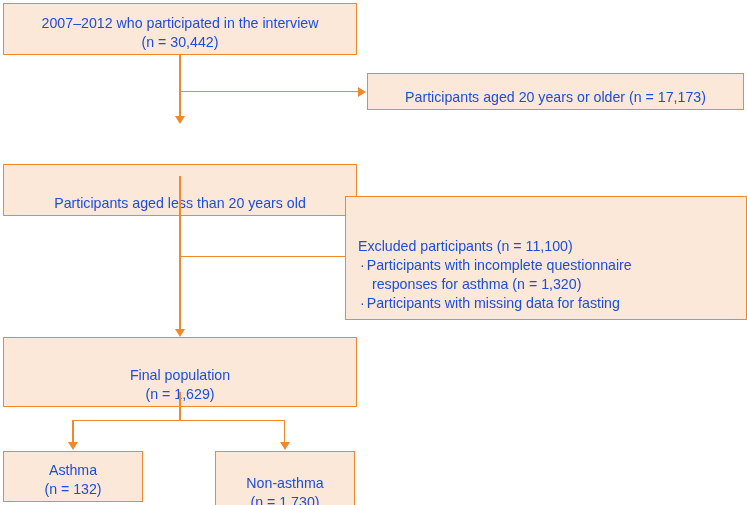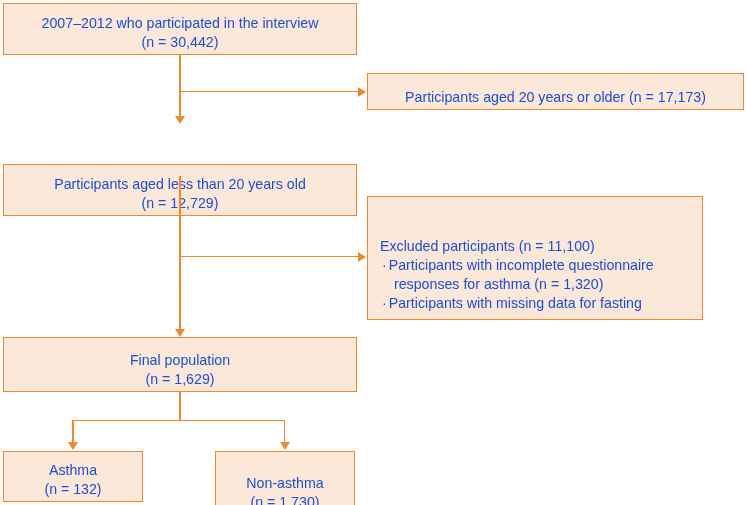--- a/index.html
+++ b/index.html
@@ -95,44 +95,43 @@
 
   <div class="node" style="left:367px; top:73px; width:377px; height:37px;">
     <div class="lines">
       <div>Participants aged 20 years or older (n = 17,173)</div>
     </div>
   </div>
 
   <div class="node" style="left:3px; top:124px; width:354px; height:52px;margin-top:40px;">
     <div class="lines">
       <div>Participants aged less than 20 years old</div>
-      <div>(n = 12,729)</div>
     </div>
   </div>
 
   <div class="conn vline" style="left:179px; top:176px; height:155px;"></div>
   <div class="arrow-down" style="left:175px; top:329px;"></div>
 
   <div class="conn hline" style="left:179px; top:255.5px; width:180px;"></div>
   <div class="arrow-right" style="left:358px; top:251.5px;"></div>
 
-  <div class="node left-align" style="left:367px; top:196px; width:336px; height:124px;">
+  <div class="node left-align" style="left:345px; top:196px; width:402px; height:124px;">
     <div class="lines">
       <div>Excluded participants (n = 11,100)</div>
       <div class="bullet-line">
         <span class="bsym">·</span><span>Participants with incomplete questionnaire</span>
       </div>
       <div class="cont-line">responses for asthma (n = 1,320)</div>
       <div class="bullet-line">
         <span class="bsym">·</span><span>Participants with missing data for fasting</span>
       </div>
     </div>
   </div>
 
-  <div class="node" style="left:3px; top:337px; width:354px; height:55px;">
+  <div class="node" style="left:3px; top:337px; width:354px; height:70px;">
     <div class="lines">
       <div>Final population</div>
       <div>(n = 1,629)</div>
     </div>
   </div>
 
   <div class="conn vline" style="left:179px; top:392px; height:29px;"></div>
   <div class="conn hline" style="left:72px; top:419.5px; width:213px;"></div>
   <div class="conn vline" style="left:72px; top:419.5px; height:24px;"></div>
   <div class="conn vline" style="left:283.5px; top:419.5px; height:24px;"></div>

